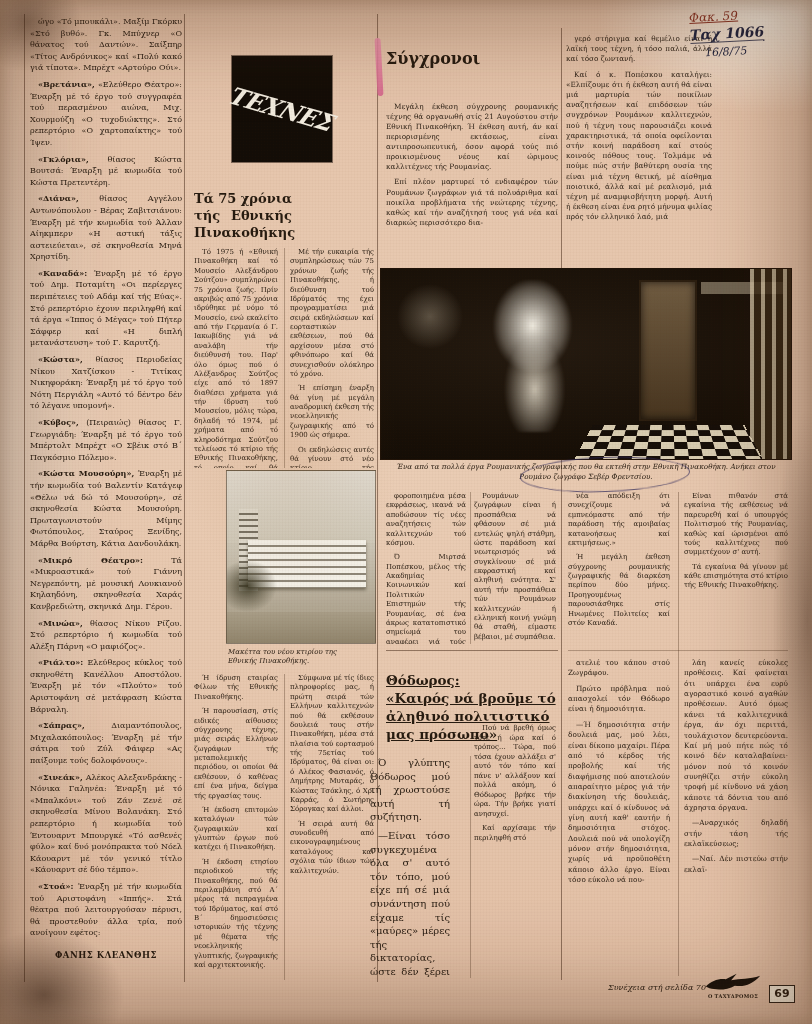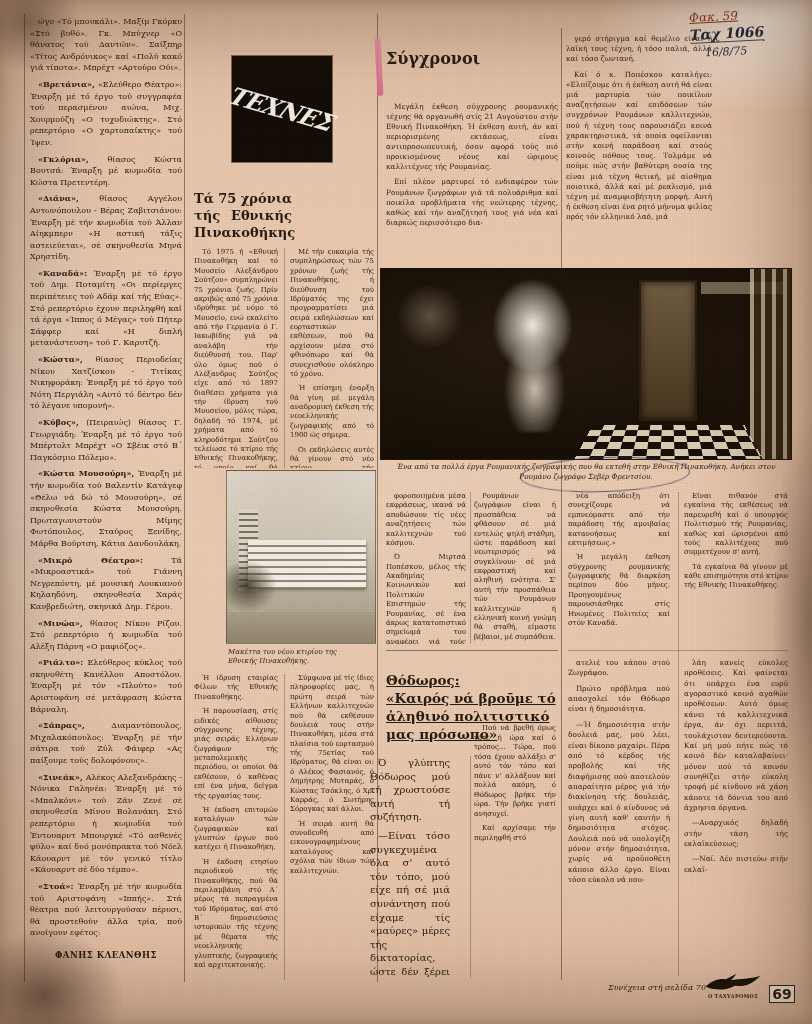--- a/index.html
+++ b/index.html
@@ -98,21 +98,21 @@
   .hw1{color:#8c3426;font-size:12px;text-decoration:underline;}
   .hw2{color:#1e2340;font-size:14px;font-weight:bold;display:inline-block;
        border-bottom:1.5px solid rgba(30,35,64,.8);margin-top:2px;}
   .hw3{color:#1e2340;font-size:11px;margin:3px 0 0 14px;}
   
   .continuation{position:absolute;left:576px;top:983px;width:132px;font-size:8px;font-style:italic;margin-left:32px;}
   .brand{position:absolute;left:702px;top:972px;width:62px;text-align:center;}
   .brand svg{display:block;margin:0 auto;fill:#16100a;}
   .brand-text{font-size:5px;font-weight:bold;letter-spacing:.3px;margin-top:1px;}
   .pagebox{position:absolute;left:769px;top:985px;width:24px;height:16px;background:#f5ecda;
-           border:1.5px solid #2a2016;font-weight:bold;font-size:14px;line-height:16px;text-align:center;
+           border:1.5px solid #2a2016;font-weight:bold;font-size:11px;line-height:16px;text-align:center;
            font-family:"DejaVu Sans","Liberation Sans",sans-serif;}
   
   .grain{position:absolute;inset:0;z-index:48;pointer-events:none;opacity:.7;
     background:
       repeating-linear-gradient(0deg, rgba(110,70,40,.03) 0 1px, transparent 1px 3px),
       repeating-linear-gradient(90deg, rgba(110,70,40,.03) 0 1px, transparent 1px 3px);}
   .vignette{position:absolute;inset:0;z-index:50;pointer-events:none;
     box-shadow:inset 0 0 95px 18px rgba(70,38,16,.42), inset 0 0 16px rgba(70,38,16,.25);}
   .corner{position:absolute;z-index:51;pointer-events:none;}
   .c-bl{left:-36px;bottom:-36px;width:160px;height:130px;

